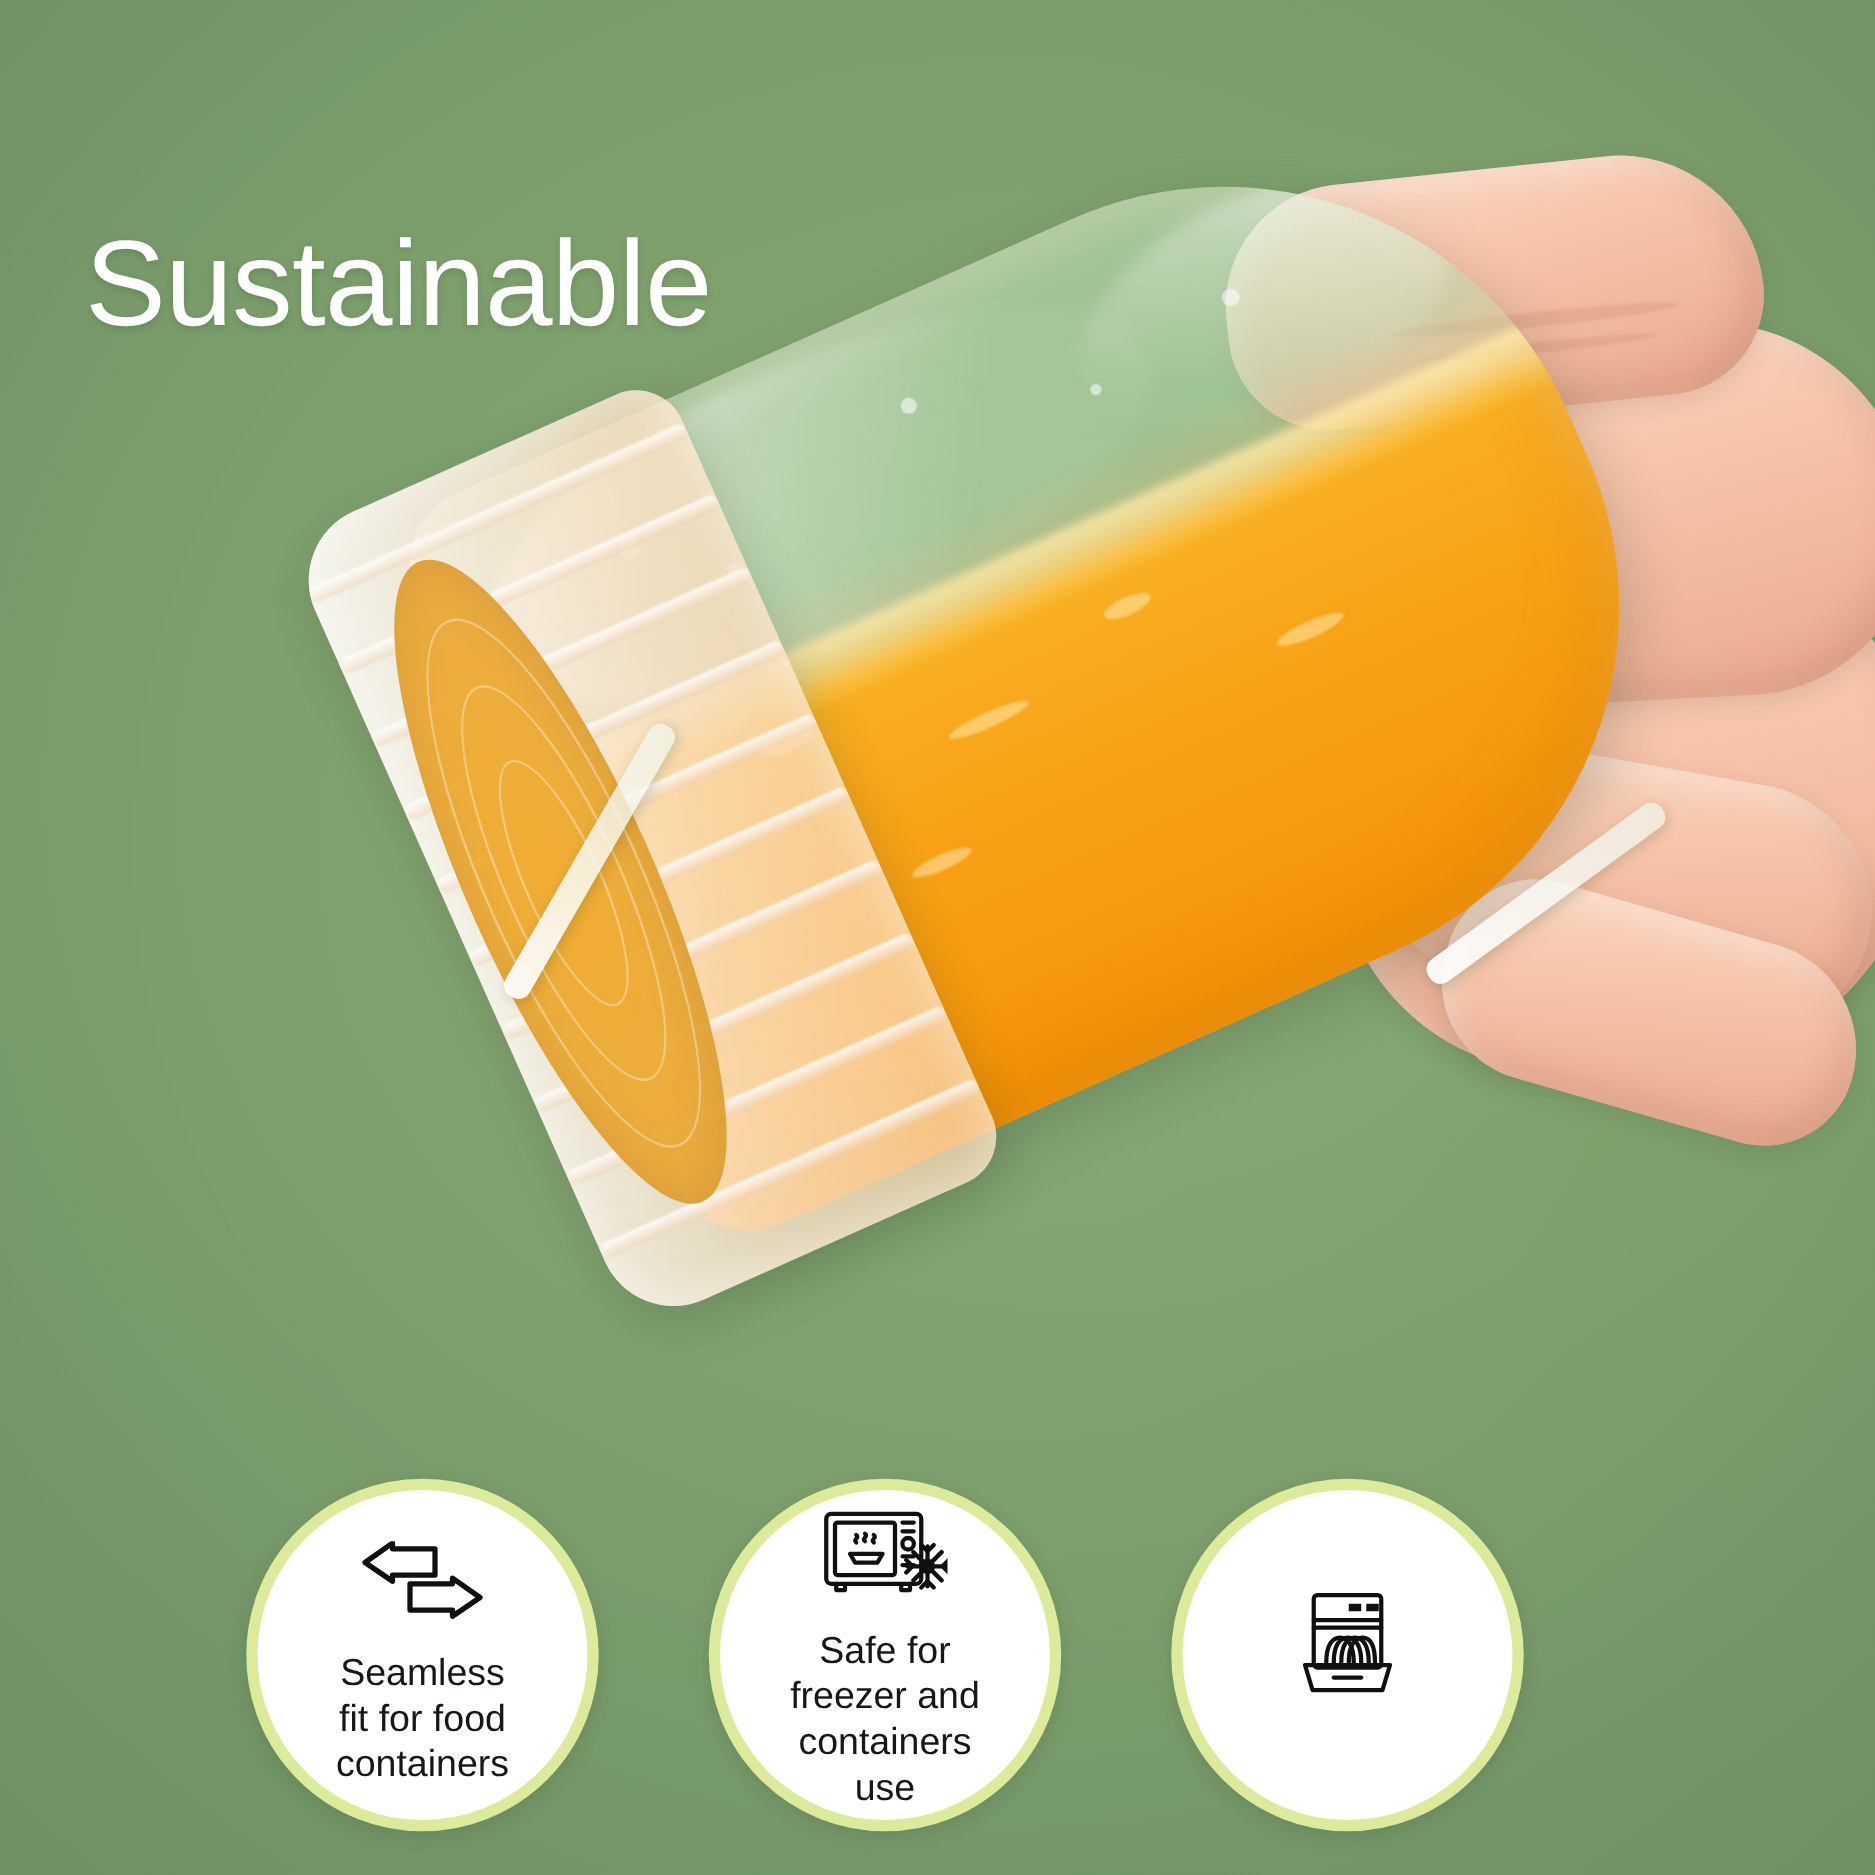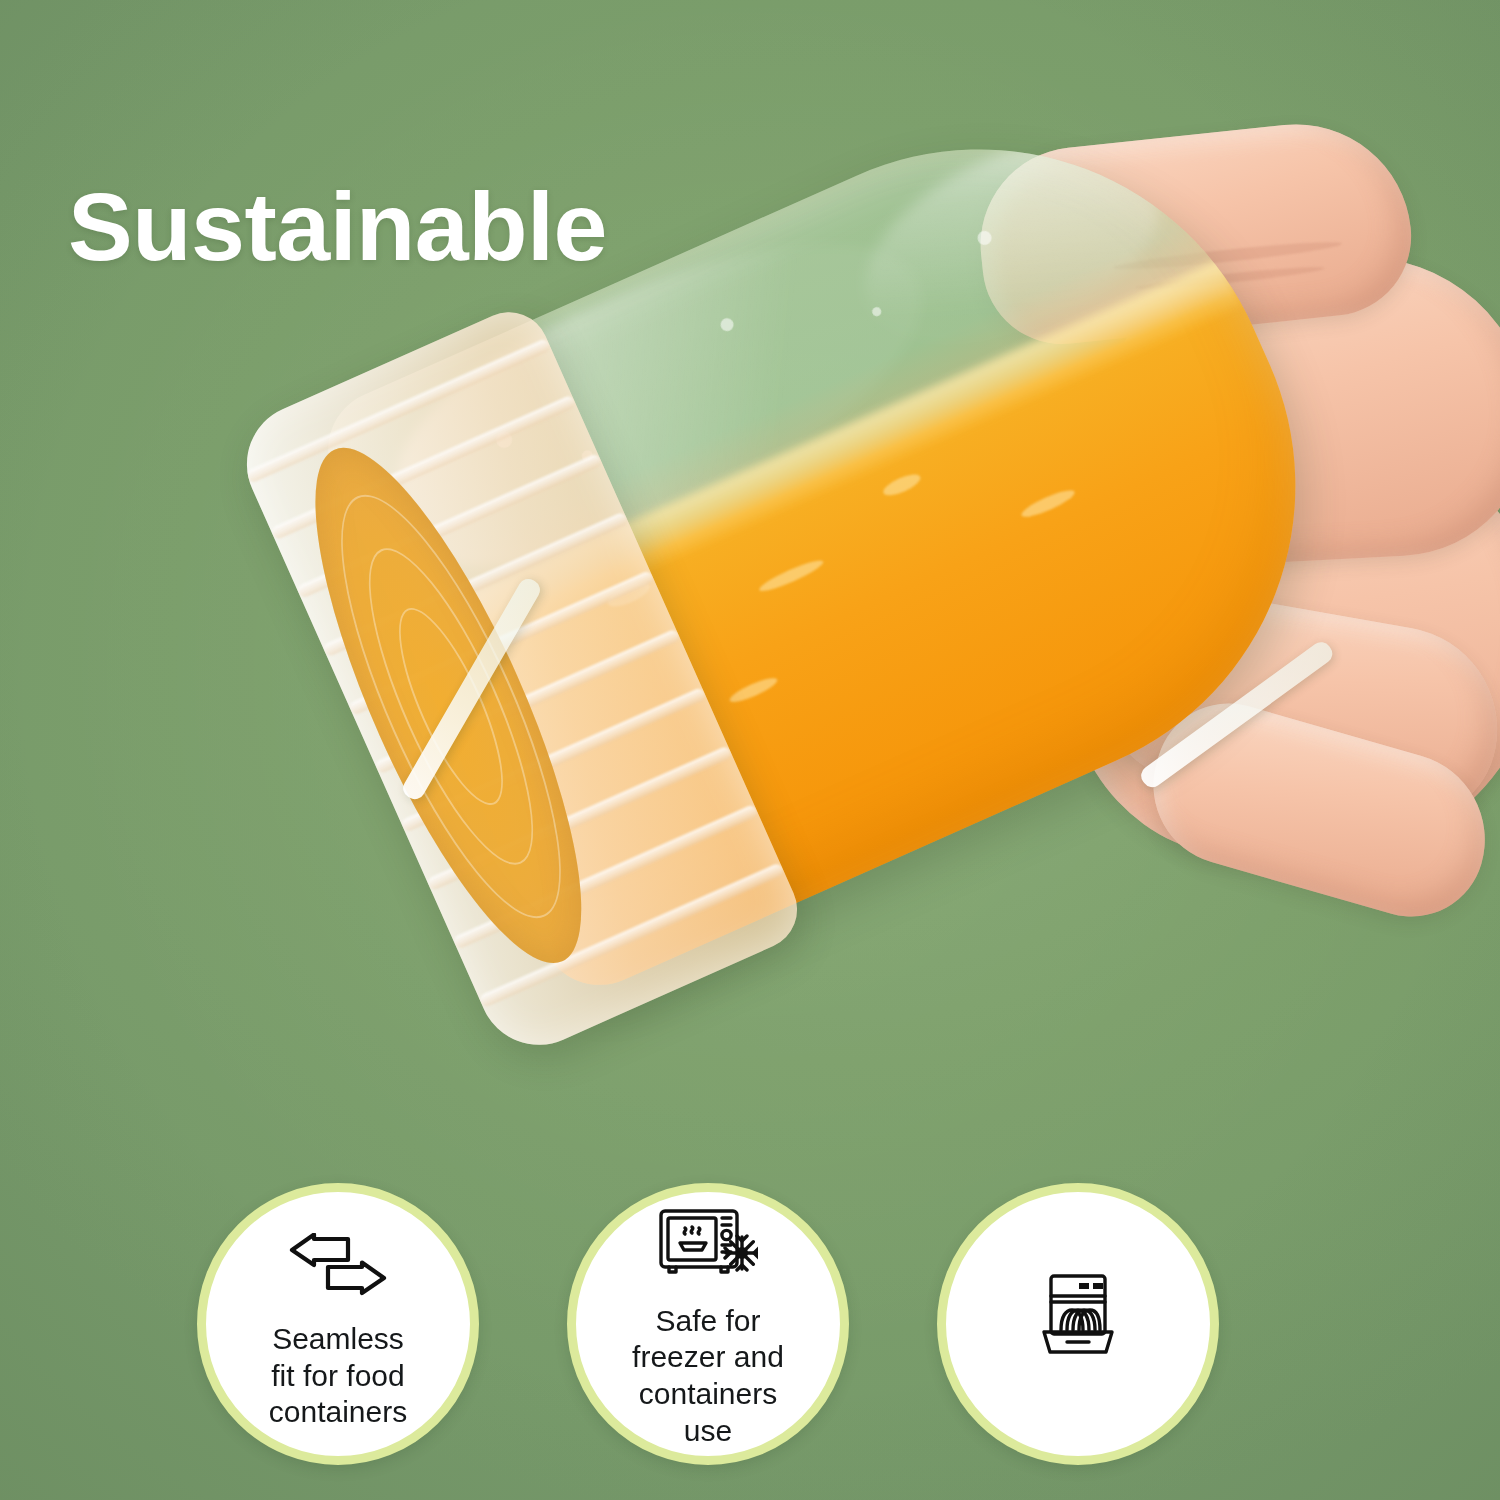--- a/index.html
+++ b/index.html
@@ -30,21 +30,21 @@
     pointer-events: none;
   }
 
   
   .headline {
     position: absolute;
     left: 68px;
     top: 56px;
     color: #ffffff;
     font-size: 97px;
-    font-weight: bold;
+    font-weight: normal;
     line-height: 1.18;
     letter-spacing: -0.5px;
     text-shadow: 0 2px 6px rgba(40,60,30,0.18);
     white-space: pre-line;
     z-index: 40;
   }
   .headline .l2 { display: block; }
 
   
   .product-stage {

